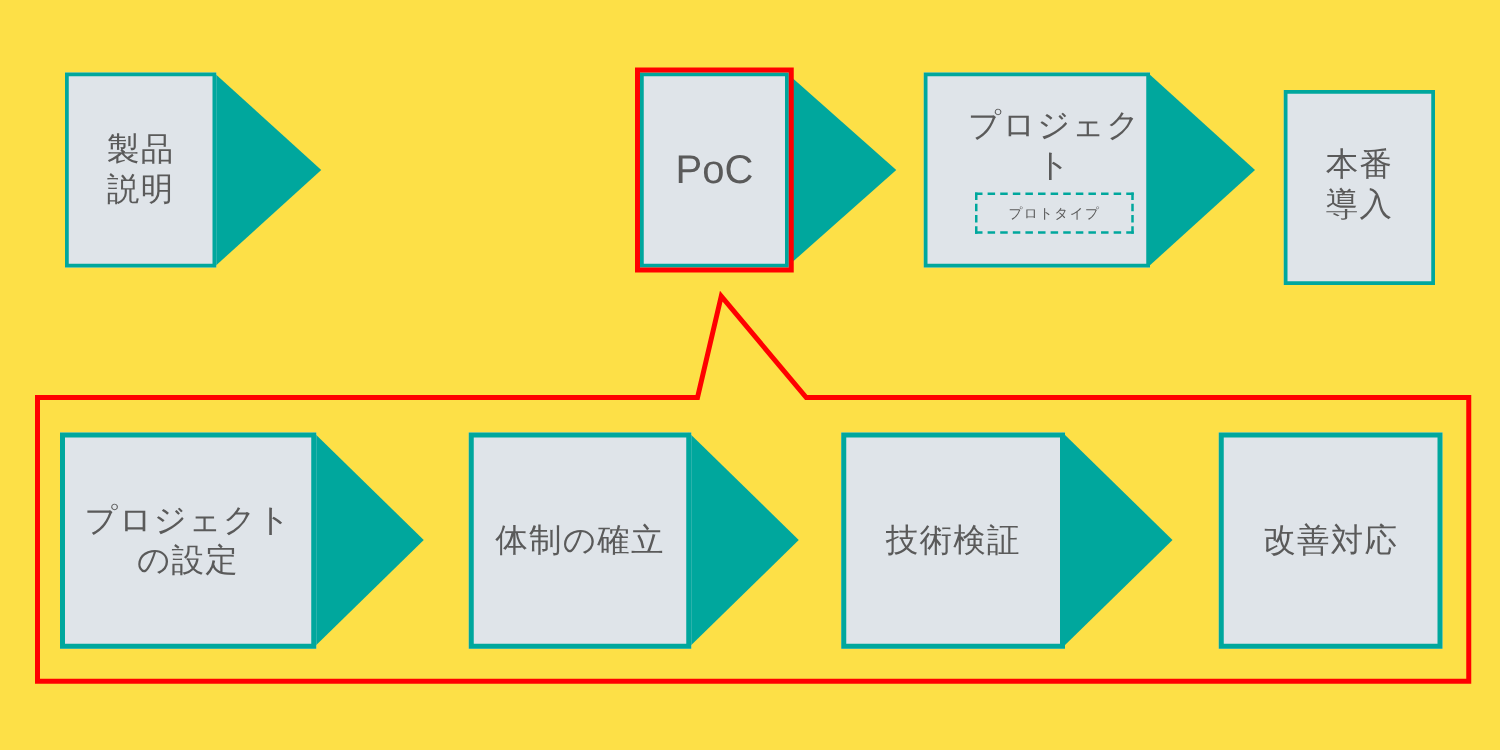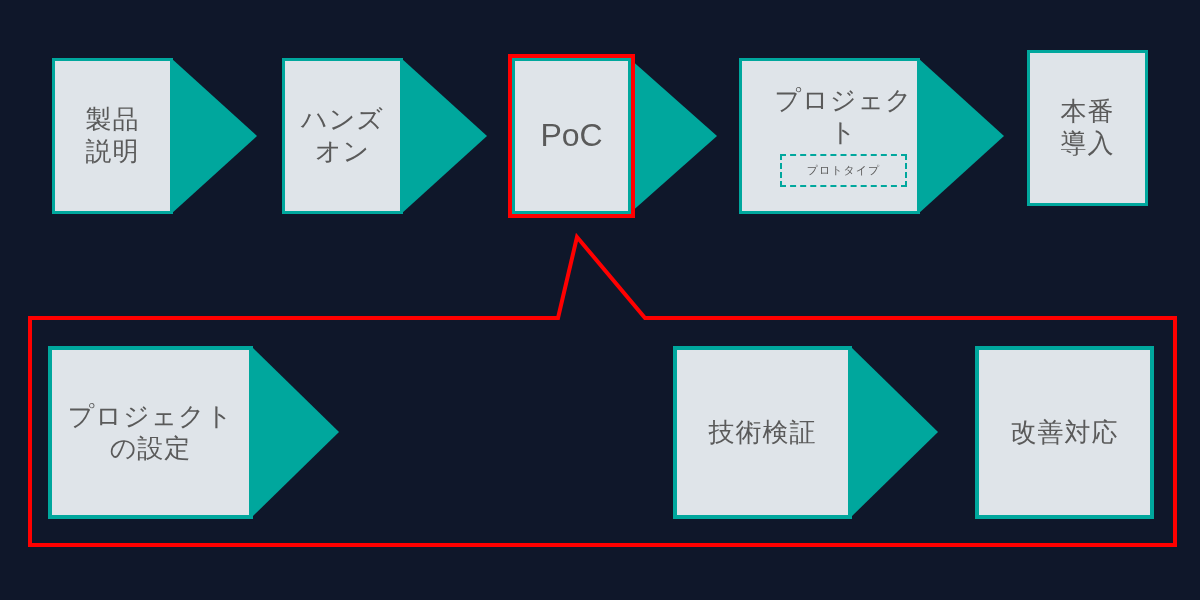--- a/index.html
+++ b/index.html
@@ -5,21 +5,21 @@
   html, body {
     margin: 0;
     padding: 0;
     background: #ffffff;
     font-family: "Liberation Sans", "DejaVu Sans", sans-serif;
   }
   .canvas {
     position: relative;
     width: 1200px;
     height: 600px;
-    background: #0f172a;
+    background: #fde047;
     overflow: hidden;
   }
   .callout-svg {
     position: absolute;
     left: 0;
     top: 0;
     width: 1200px;
     height: 600px;
     pointer-events: none;
   }
@@ -92,58 +92,57 @@
   </svg>
 
   <div class="step top" style="left:52px; top:58px;">
     <div class="arrow" style="left:119px;"></div>
     <div class="box" style="width:121px;">
       <span class="label">製品
 説明</span>
     </div>
   </div>
 
-  <div class="step top" style="left:282px; top:58px;">
-    <div class="arrow" style="left:119px;"></div>
-    <div class="box" style="width:121px;">
-      <span class="label">ハンズ
-オン</span>
-    </div>
-  </div>
 
   <div class="step top" style="left:512px; top:58px;">
     <div class="arrow" style="left:117px; border-left-width:88px;"></div>
     <div class="box poc" style="width:119px;">
       <span class="label latin">PoC</span>
     </div>
   </div>
 
   <div class="step top" style="left:739px; top:58px;">
     <div class="arrow" style="left:179px;"></div>
     <div class="box project" style="width:181px;padding-left:28px;">
       <span class="label">プロジェクト</span>
       <span class="proto">プロトタイプ</span>
     </div>
   </div>
 
-  <div class="step top" style="left:1027px; top:50px;">
+  <div class="step top" style="left:1027px; top:72px;font-family:Liberation Mono, monospace;">
     <div class="box" style="width:121px;">
       <span class="label">本番
 導入</span>
     </div>
   </div>
 
   <div class="step bottom" style="left:48px; top:346px;">
     <div class="arrow" style="left:203px;"></div>
     <div class="box" style="width:205px;">
       <span class="label">プロジェクト
 の設定</span>
     </div>
   </div>
 
+  <div class="step bottom" style="left:375px; top:346px;">
+    <div class="arrow" style="left:176px;"></div>
+    <div class="box" style="width:178px;">
+      <span class="label">体制の確立</span>
+    </div>
+  </div>
 
   <div class="step bottom" style="left:673px; top:346px;">
     <div class="arrow" style="left:177px;"></div>
     <div class="box" style="width:179px;">
       <span class="label">技術検証</span>
     </div>
   </div>
 
   <div class="step bottom" style="left:975px; top:346px;">
     <div class="box" style="width:179px;justify-content:center;">

